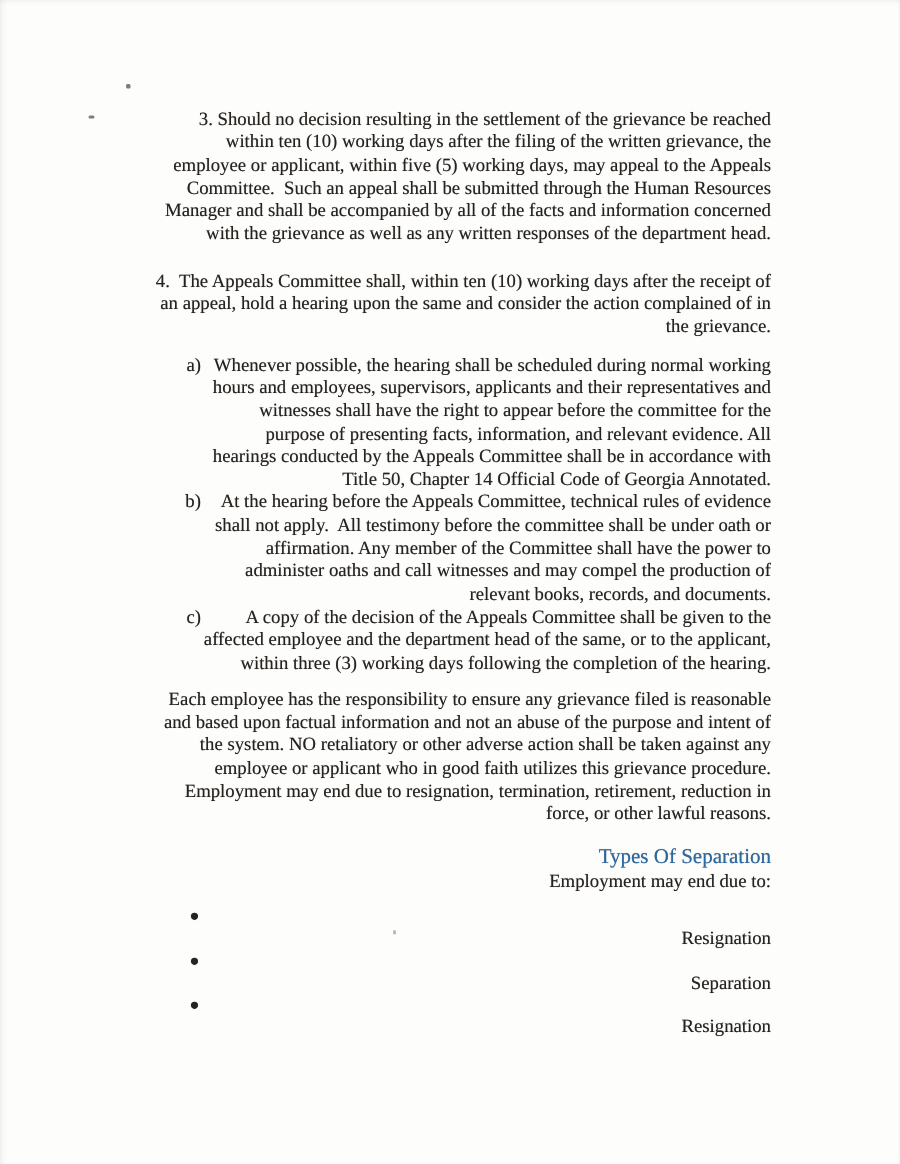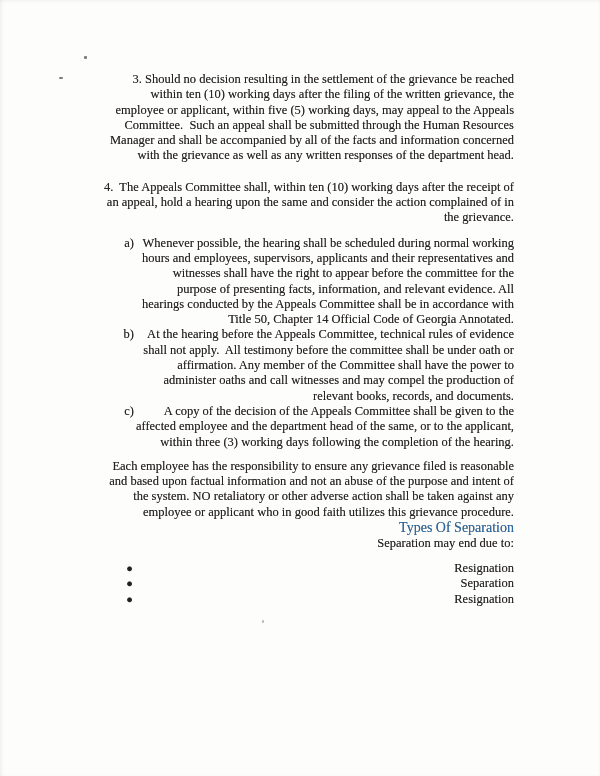--- a/index.html
+++ b/index.html
@@ -50,21 +50,21 @@
   .subsection-heading {
     font-size: 14px;
     font-weight: normal;
     color: var(--subsection-heading-color, #2b69a5);
     margin-bottom: 1px;
   }
   .subsection-intro { margin-bottom: 9px; }
   .bullet-list { list-style: none; margin-left: 18px; }
   .bullet-item { display: flex; line-height: 15.5px; }
   .bullet-dot { flex: 0 0 15px; font-size: 11px; }
-  .bullet-text { flex: 1 1 auto; }
+  .bullet-text { flex: 1 1 auto; margin-top: 14px; }
   .speck {
     position: absolute;
     background: #555049;
     border-radius: 1px;
     opacity: 0.75;
   }
   .speck-1 { left: 84px; top: 56px; width: 3px; height: 3px; }
   .speck-2 { left: 59px; top: 77px; width: 4px; height: 2px; }
   .speck-3 { left: 262px; top: 620px; width: 2px; height: 3px; opacity: 0.4; }
 </style>
@@ -94,24 +94,25 @@
       </li>
       <li class="alpha-item">
         <span class="alpha-label">c)</span>
         <span class="alpha-text">A copy of the decision of the Appeals Committee shall be given to the affected employee and the department head of the same, or to the applicant, within three (3) working days following the completion of the hearing.</span>
       </li>
     </ol>
 
     <p class="para closing">Each employee has the responsibility to ensure any grievance filed is reasonable and based upon factual information and not an abuse of the purpose and intent of the system. NO retaliatory or other adverse action shall be taken against any employee or applicant who in good faith utilizes this grievance procedure.</p>
 
 
+    <p class="para section-intro">Employment may end due to resignation, termination, retirement, reduction in force, or other lawful reasons.</p>
 
     <h2 class="subsection-heading">Types Of Separation</h2>
 
-    <p class="para subsection-intro">Separation may end due to:</p>
+    <p class="para subsection-intro">Employment may end due to:</p>
 
     <ul class="bullet-list">
       <li class="bullet-item">
         <span class="bullet-dot">●</span>
         <span class="bullet-text">Resignation</span>
       </li>
       <li class="bullet-item">
         <span class="bullet-dot">●</span>
         <span class="bullet-text">Separation</span>
       </li>

